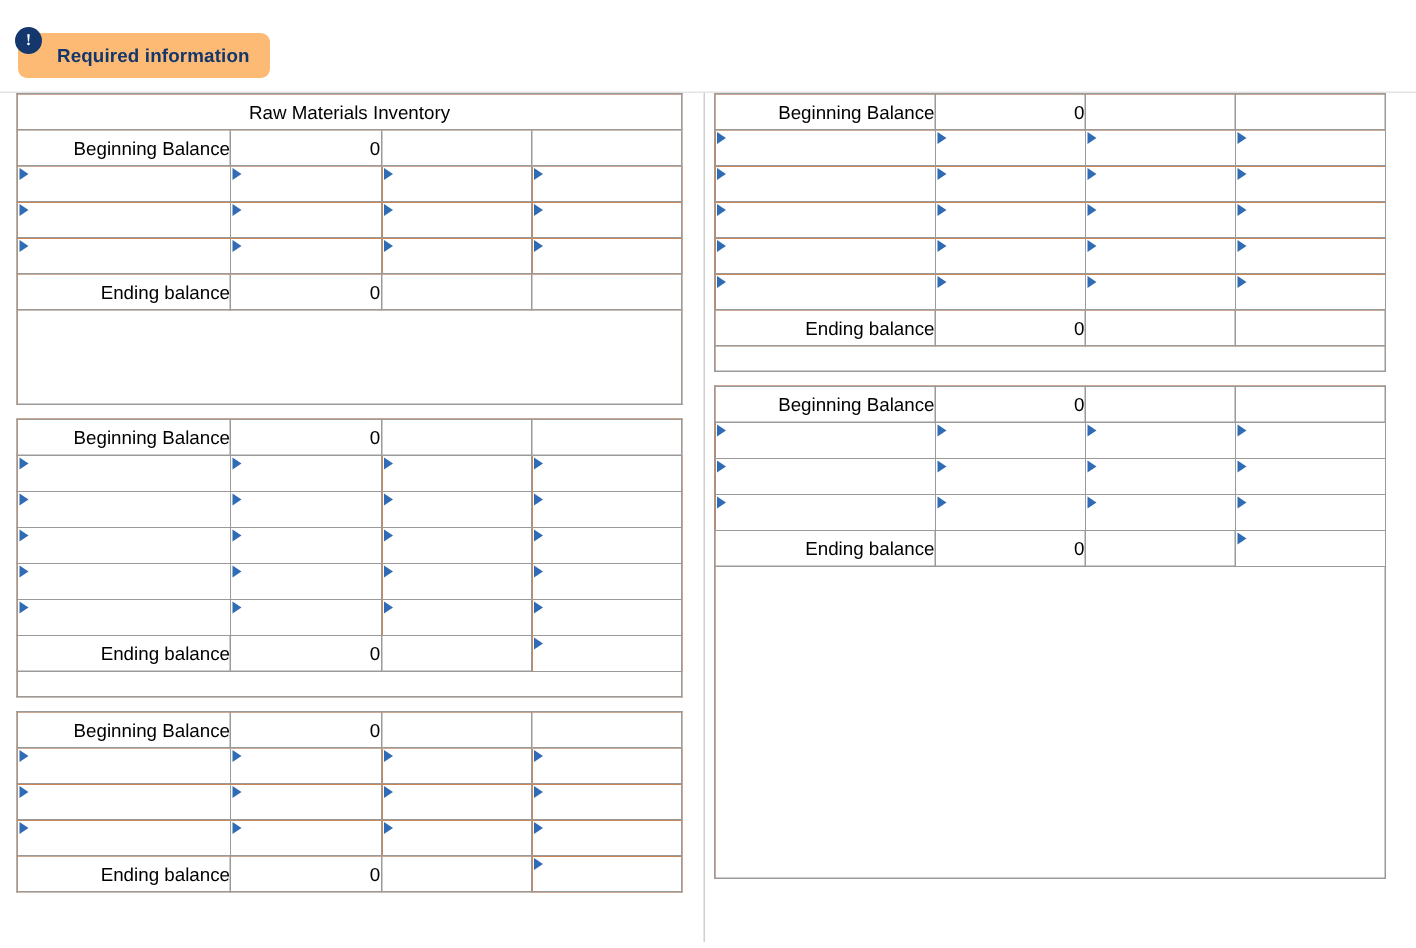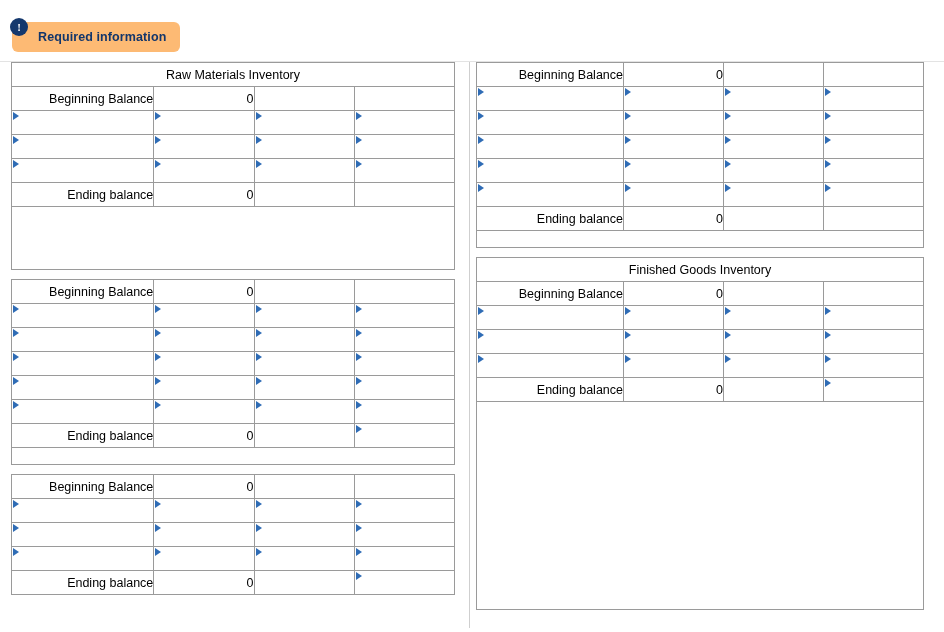--- a/index.html
+++ b/index.html
@@ -388,23 +388,20 @@
 
       <table class="acct">
         <colgroup>
           <col style="width:147px">
             <col style="width:100px">
           <col style="width:100px">
             <col style="width:100px">
         </colgroup>
         <tbody>
           <tr>
-            <th class="acct-title" colspan="4">Finished Goods Inventory</th>
-          </tr>
-          <tr>
             <td class="lbl">Beginning Balance</td>
             <td class="num">0</td>
             <td class="blank"></td>
             <td class="blank"></td>
           </tr>
           <tr>
             <td class="inp"></td>
             <td class="inp"></td>
             <td class="inp"></td>
             <td class="inp"></td>

